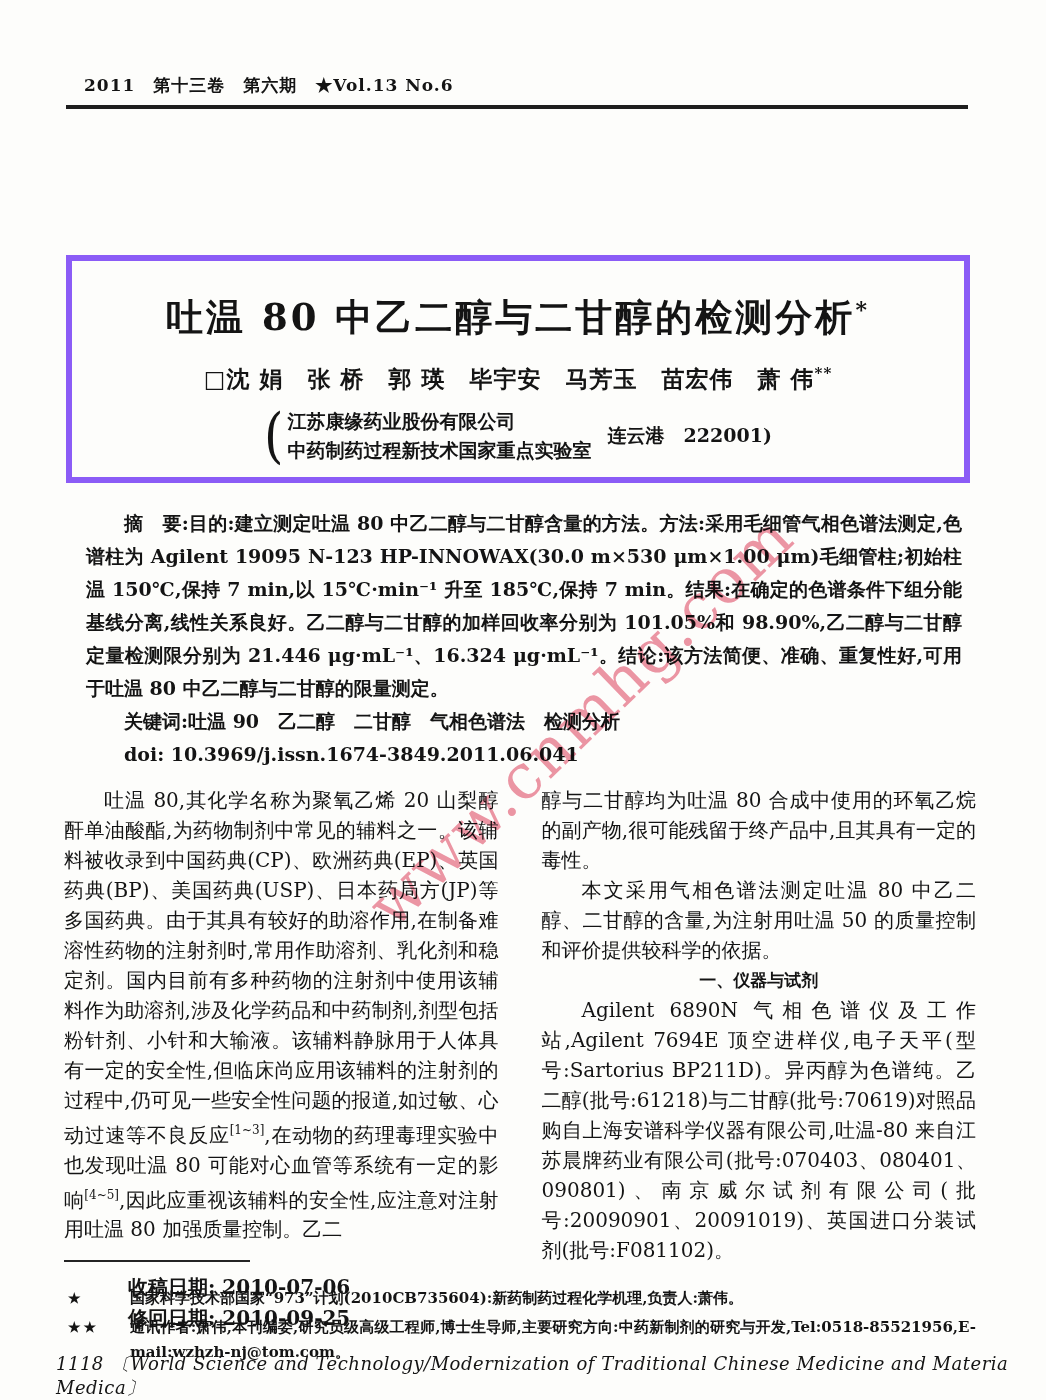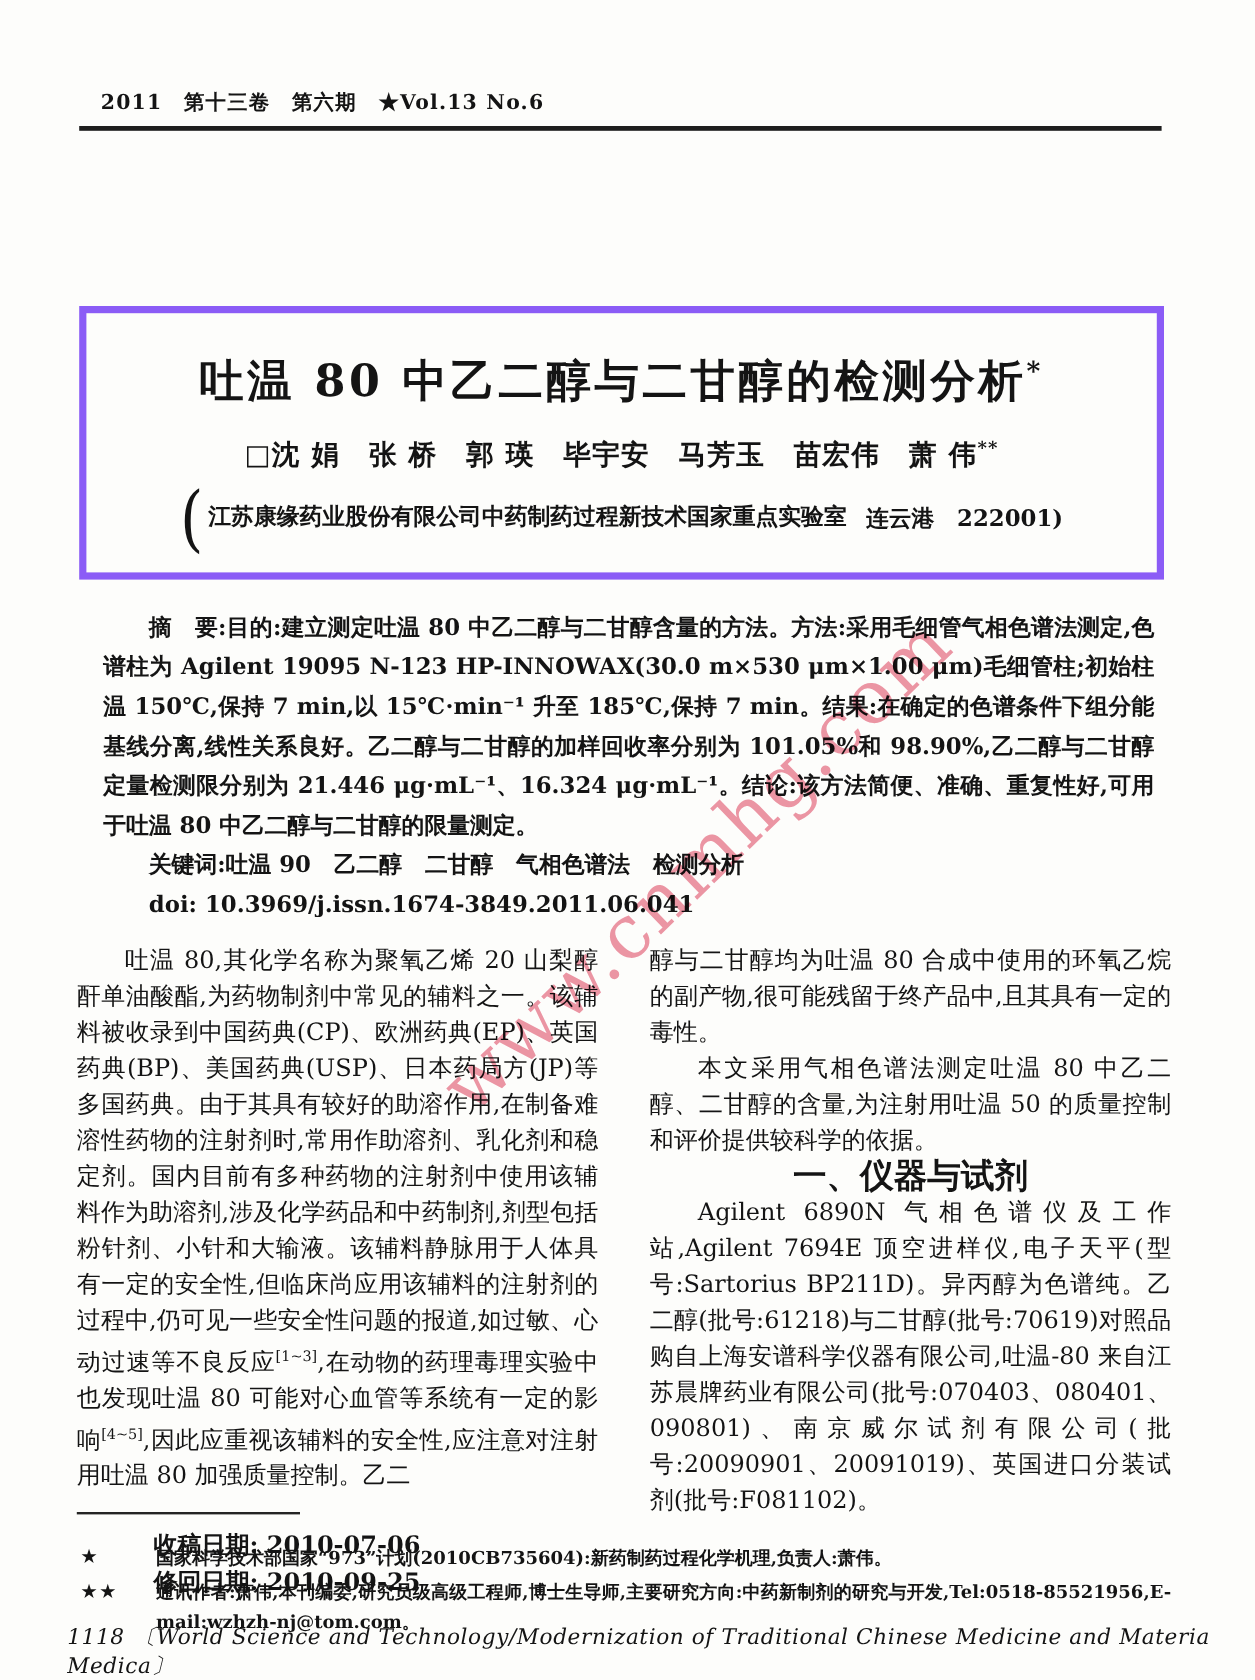--- a/index.html
+++ b/index.html
@@ -15,34 +15,34 @@
   .title-box{
     margin:146px 76px 0 66px; height:228px; box-sizing:border-box;
     border:6px solid #8b5cf6; text-align:center; padding-top:36px;
   }
   .article-title{font-size:37px; font-weight:bold; letter-spacing:3px; line-height:1.1;}
   .article-title sup{font-size:22px;}
   .authors-line{margin-top:26px; font-size:23px; font-weight:bold; letter-spacing:1px;}
   .authors-line sup{font-size:15px;}
   .affiliation{margin-top:12px; display:flex; justify-content:center; align-items:center; font-size:19px; font-weight:bold;}
   .big-paren{font-size:50px; font-weight:400; line-height:1; transform:scaleY(1.2); margin-right:4px;}
-  .affil-lines{display:flex; flex-direction:row; text-align:left; line-height:1.55;}
+  .affil-lines{display:flex; flex-direction:column; text-align:left; line-height:1.55;}
   .affil-city{margin-left:16px;}
   
   .abstract{margin:24px 84px 0 86px; font-size:19px; font-weight:bold; line-height:33px; text-align:justify;}
   .abstract .para{text-indent:2em; margin:0;}
   .abstract .kw-line{margin:0; text-indent:2em;}
   .abstract .doi-line{margin:0; text-indent:2em; font-weight:bold;}
   
   .columns{display:flex; margin:14px 70px 0 64px; gap:43px;}
   .col{width:452px; font-size:20px; line-height:30px; text-align:justify;}
   .col p{margin:0;}
   .col p.indent{text-indent:2em;}
   sup.ref{font-size:12px;}
-  .section-heading{text-align:center; font-weight:bold; font-size:28px; margin:16px 0 12px; text-indent:0;}
+  .section-heading{text-align:center; font-weight:bold; font-size:17px; margin:16px 0 12px; text-indent:0;}
   
   .footnote-divider{width:186px; height:2px; background:#242424; margin-top:16px;}
   .dates{margin:10px 0 0 64px; font-size:20px; font-weight:bold; line-height:31px;}
   
   .star-notes{position:absolute; left:68px; right:70px; top:1282px; font-size:15px; font-weight:bold; line-height:25px;}
   .note-row{display:flex; margin-top:4px;}
   .note-marker{width:62px; flex:none; letter-spacing:3px; font-size:14px;}
   .note-text{flex:1; text-align:justify;}
   
   .page-footer{position:absolute; left:56px; top:1352px; font-size:18px; font-style:italic; letter-spacing:0.5px;}

